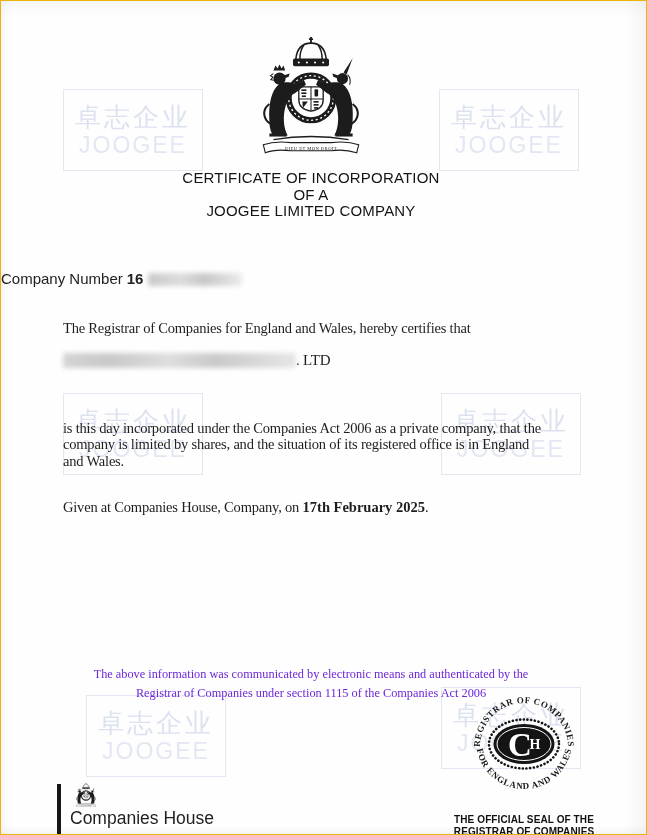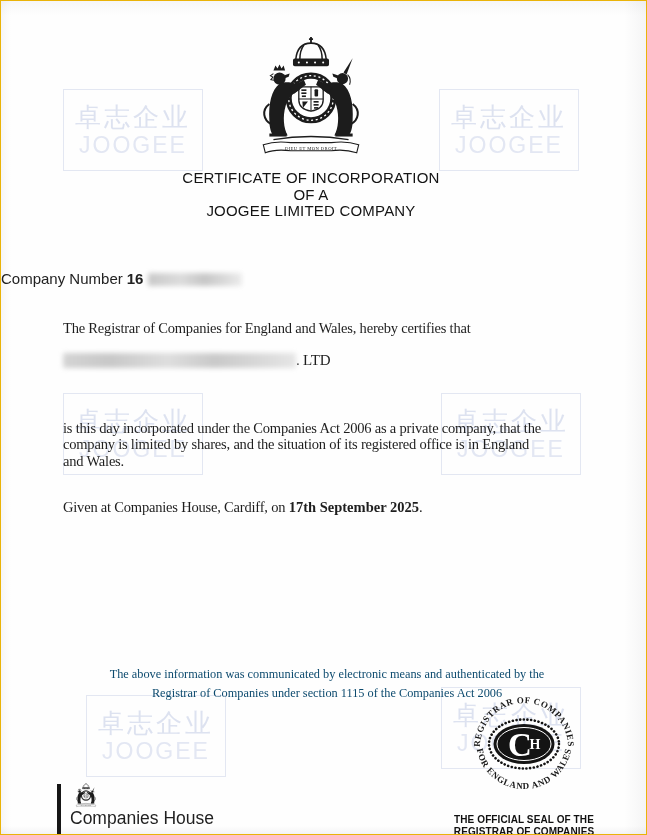--- a/index.html
+++ b/index.html
@@ -53,22 +53,22 @@
   .given{top:498px;}
   .given b{letter-spacing:0;}
 
   .redact{display:inline-block;border-radius:2px;filter:blur(2.4px);}
   .redact-num{width:94px;height:13px;vertical-align:-2px;margin-left:5px;
     background:linear-gradient(90deg,#c9c9c9,#dcdcdc 35%,#c7c7c7 60%,#e2e2e2 90%,#ececec);}
   .redact-name{width:233px;height:15px;vertical-align:-3px;
     background:linear-gradient(90deg,#d4d4d4,#c8c8c8 20%,#dedede 45%,#c9c9c9 65%,#d9d9d9 85%,#e6e6e6);}
 
   .footer{
-    position:absolute;left:16px;top:664px;width:620px;text-align:center;
-    font-size:12.3px;line-height:18.5px;color:#0c4a6e;z-index:1;
+    position:absolute;left:0;top:664px;width:620px;text-align:center;
+    font-size:12.3px;line-height:18.5px;color:#6d28d9;z-index:1;
   }
 
   
   .seal{position:absolute;left:450px;top:688px;width:146px;text-align:center;z-index:1;}
   .seal-arc{font-family:"Liberation Serif",serif;font-weight:700;font-size:9px;
     letter-spacing:.6px;fill:#181818;}
   .seal-c{font-family:"Liberation Serif",serif;font-weight:700;font-size:33px;
     fill:#ffffff;text-anchor:middle;}
   .seal-h{font-family:"Liberation Serif",serif;font-weight:700;font-size:14px;
     fill:#ffffff;text-anchor:middle;}
@@ -197,21 +197,21 @@
     <span class="redact redact-name"></span><span>. LTD</span>
   </div>
 
   <div class="serifline bodypara layer">
     <div>is this day incorporated under the Companies Act 2006 as a private company, that the</div>
     <div>company is limited by shares, and the situation of its registered office is in England</div>
     <div>and Wales.</div>
   </div>
 
   <div class="serifline given layer">
-    <span>Given at Companies House, Cardiff, on </span><b>17th September 2025</b><span>.</span>
+    <span>Given at Companies House, Company, on </span><b>17th February 2025</b><span>.</span>
   </div>
 
   <div class="footer">
     <div>The above information was communicated by electronic means and authenticated by the</div>
     <div>Registrar of Companies under section 1115 of the Companies Act 2006</div>
   </div>
 
   <div class="seal">
     <svg width="146" height="104" viewBox="0 0 146 104">
       <defs>

